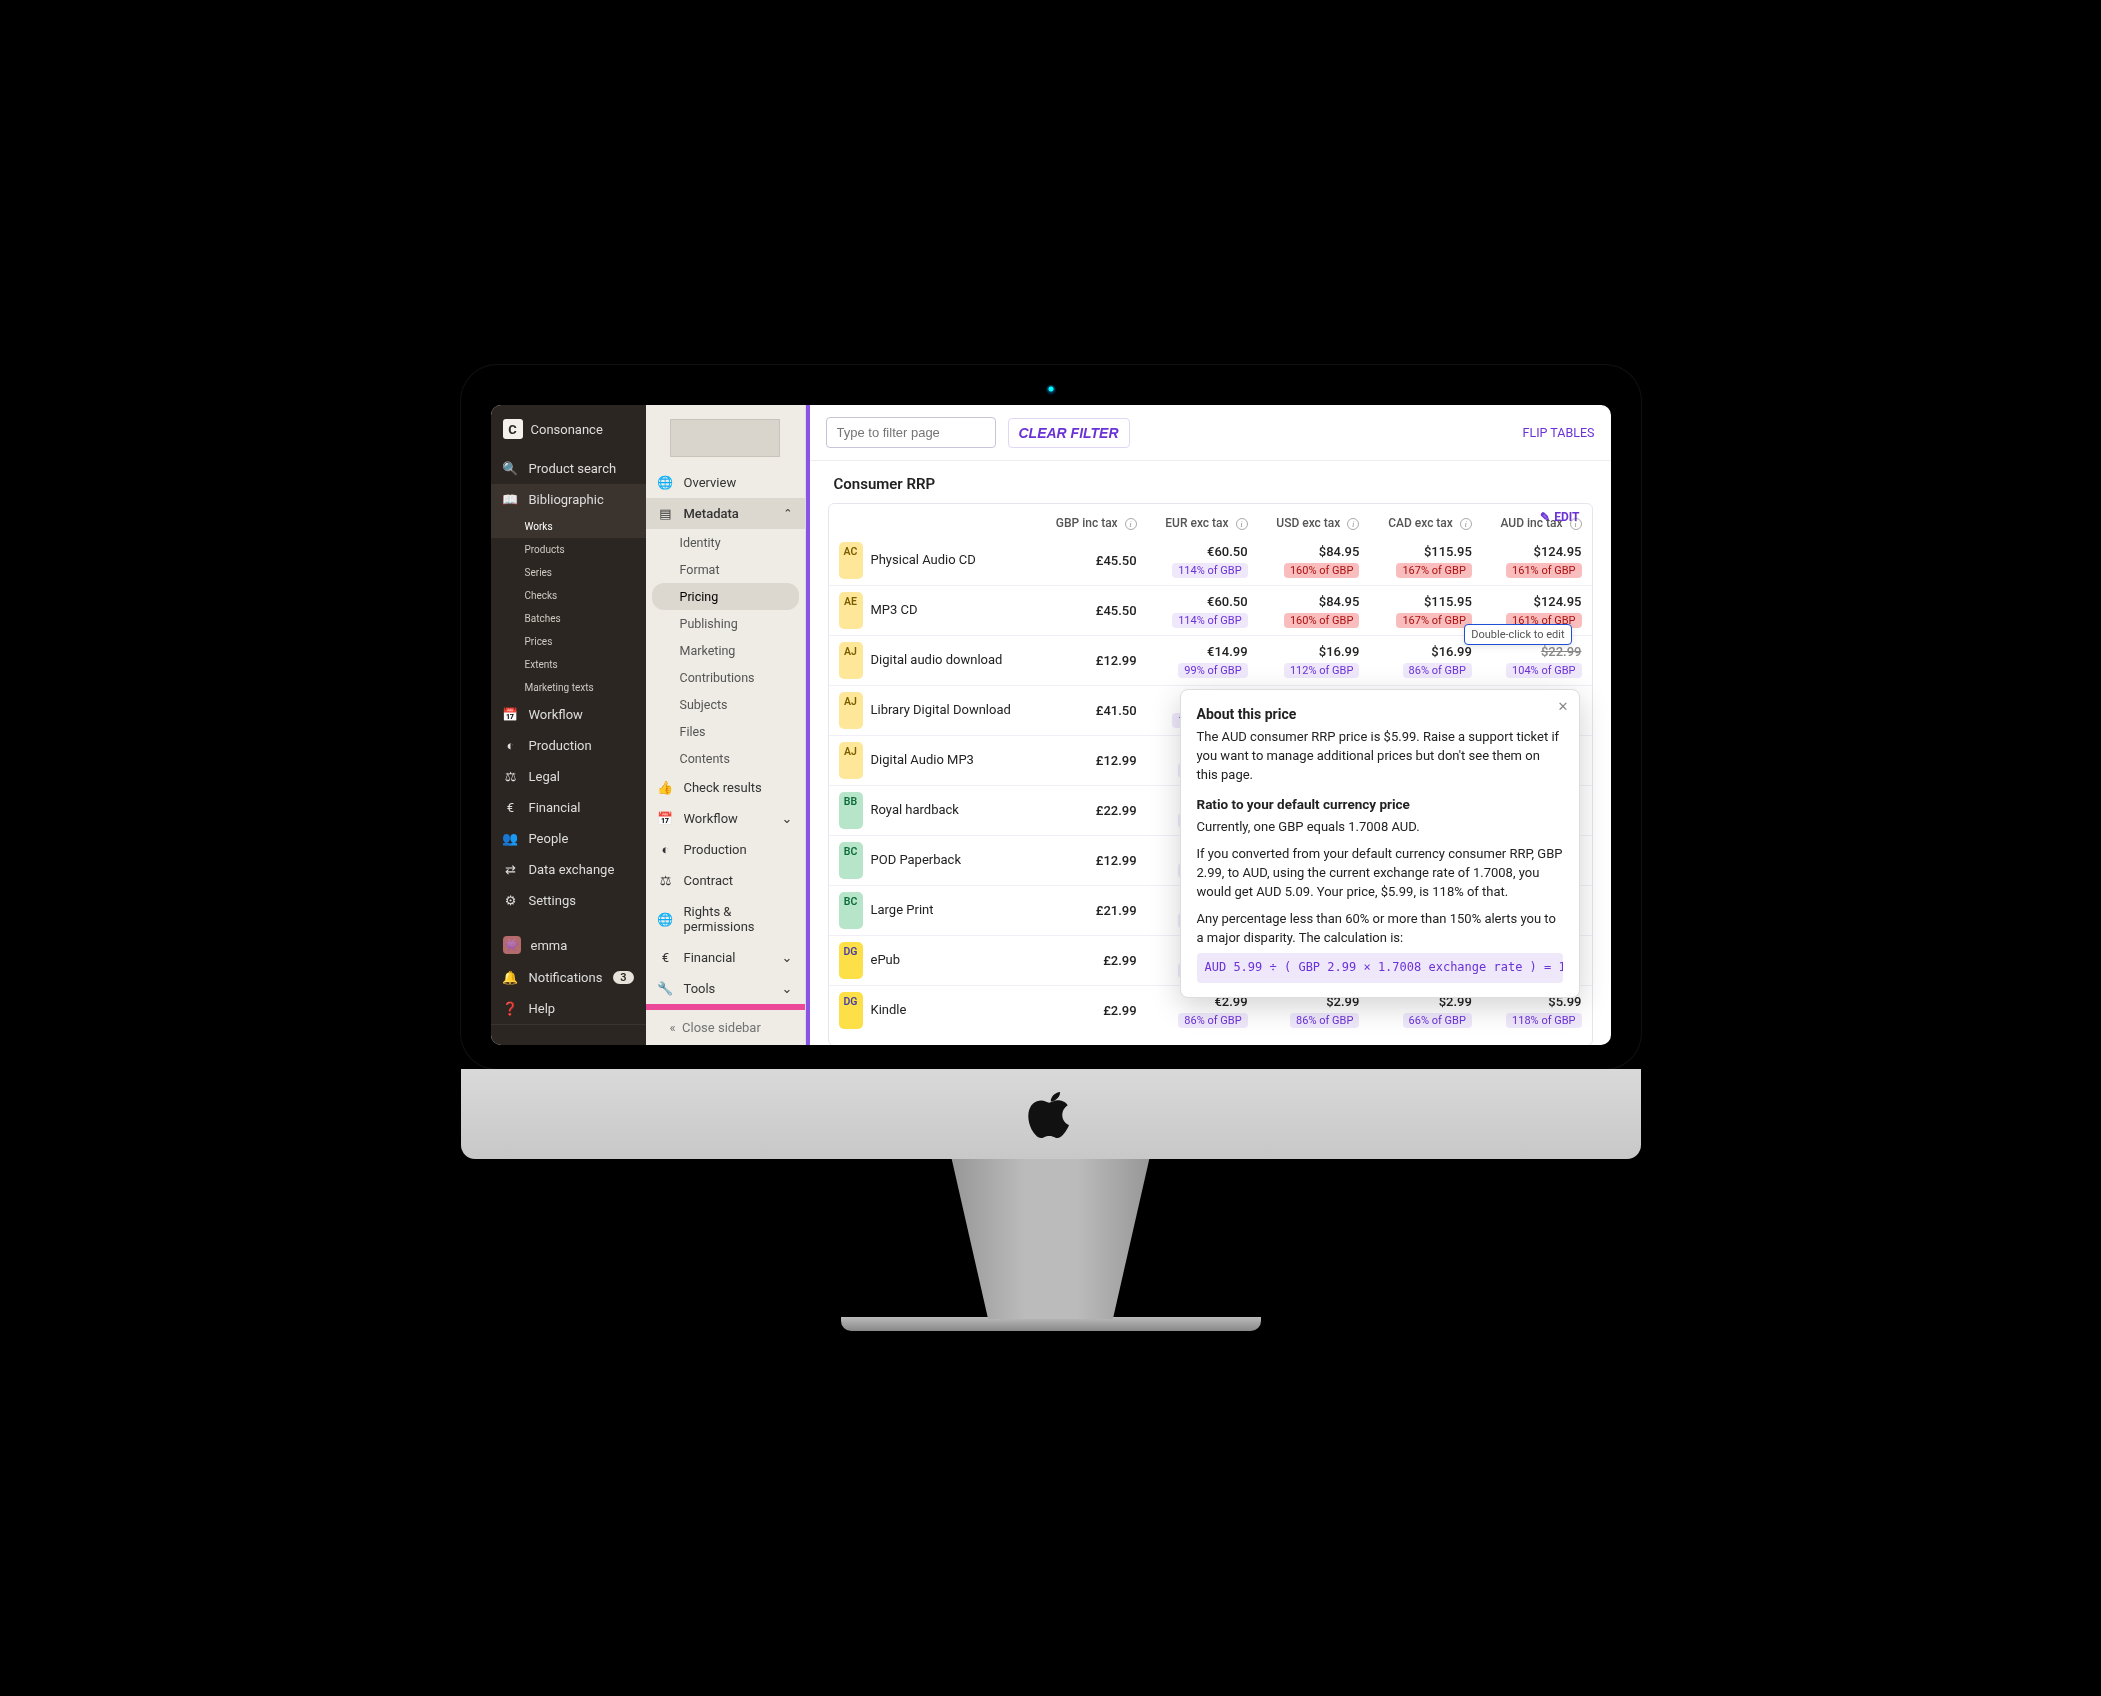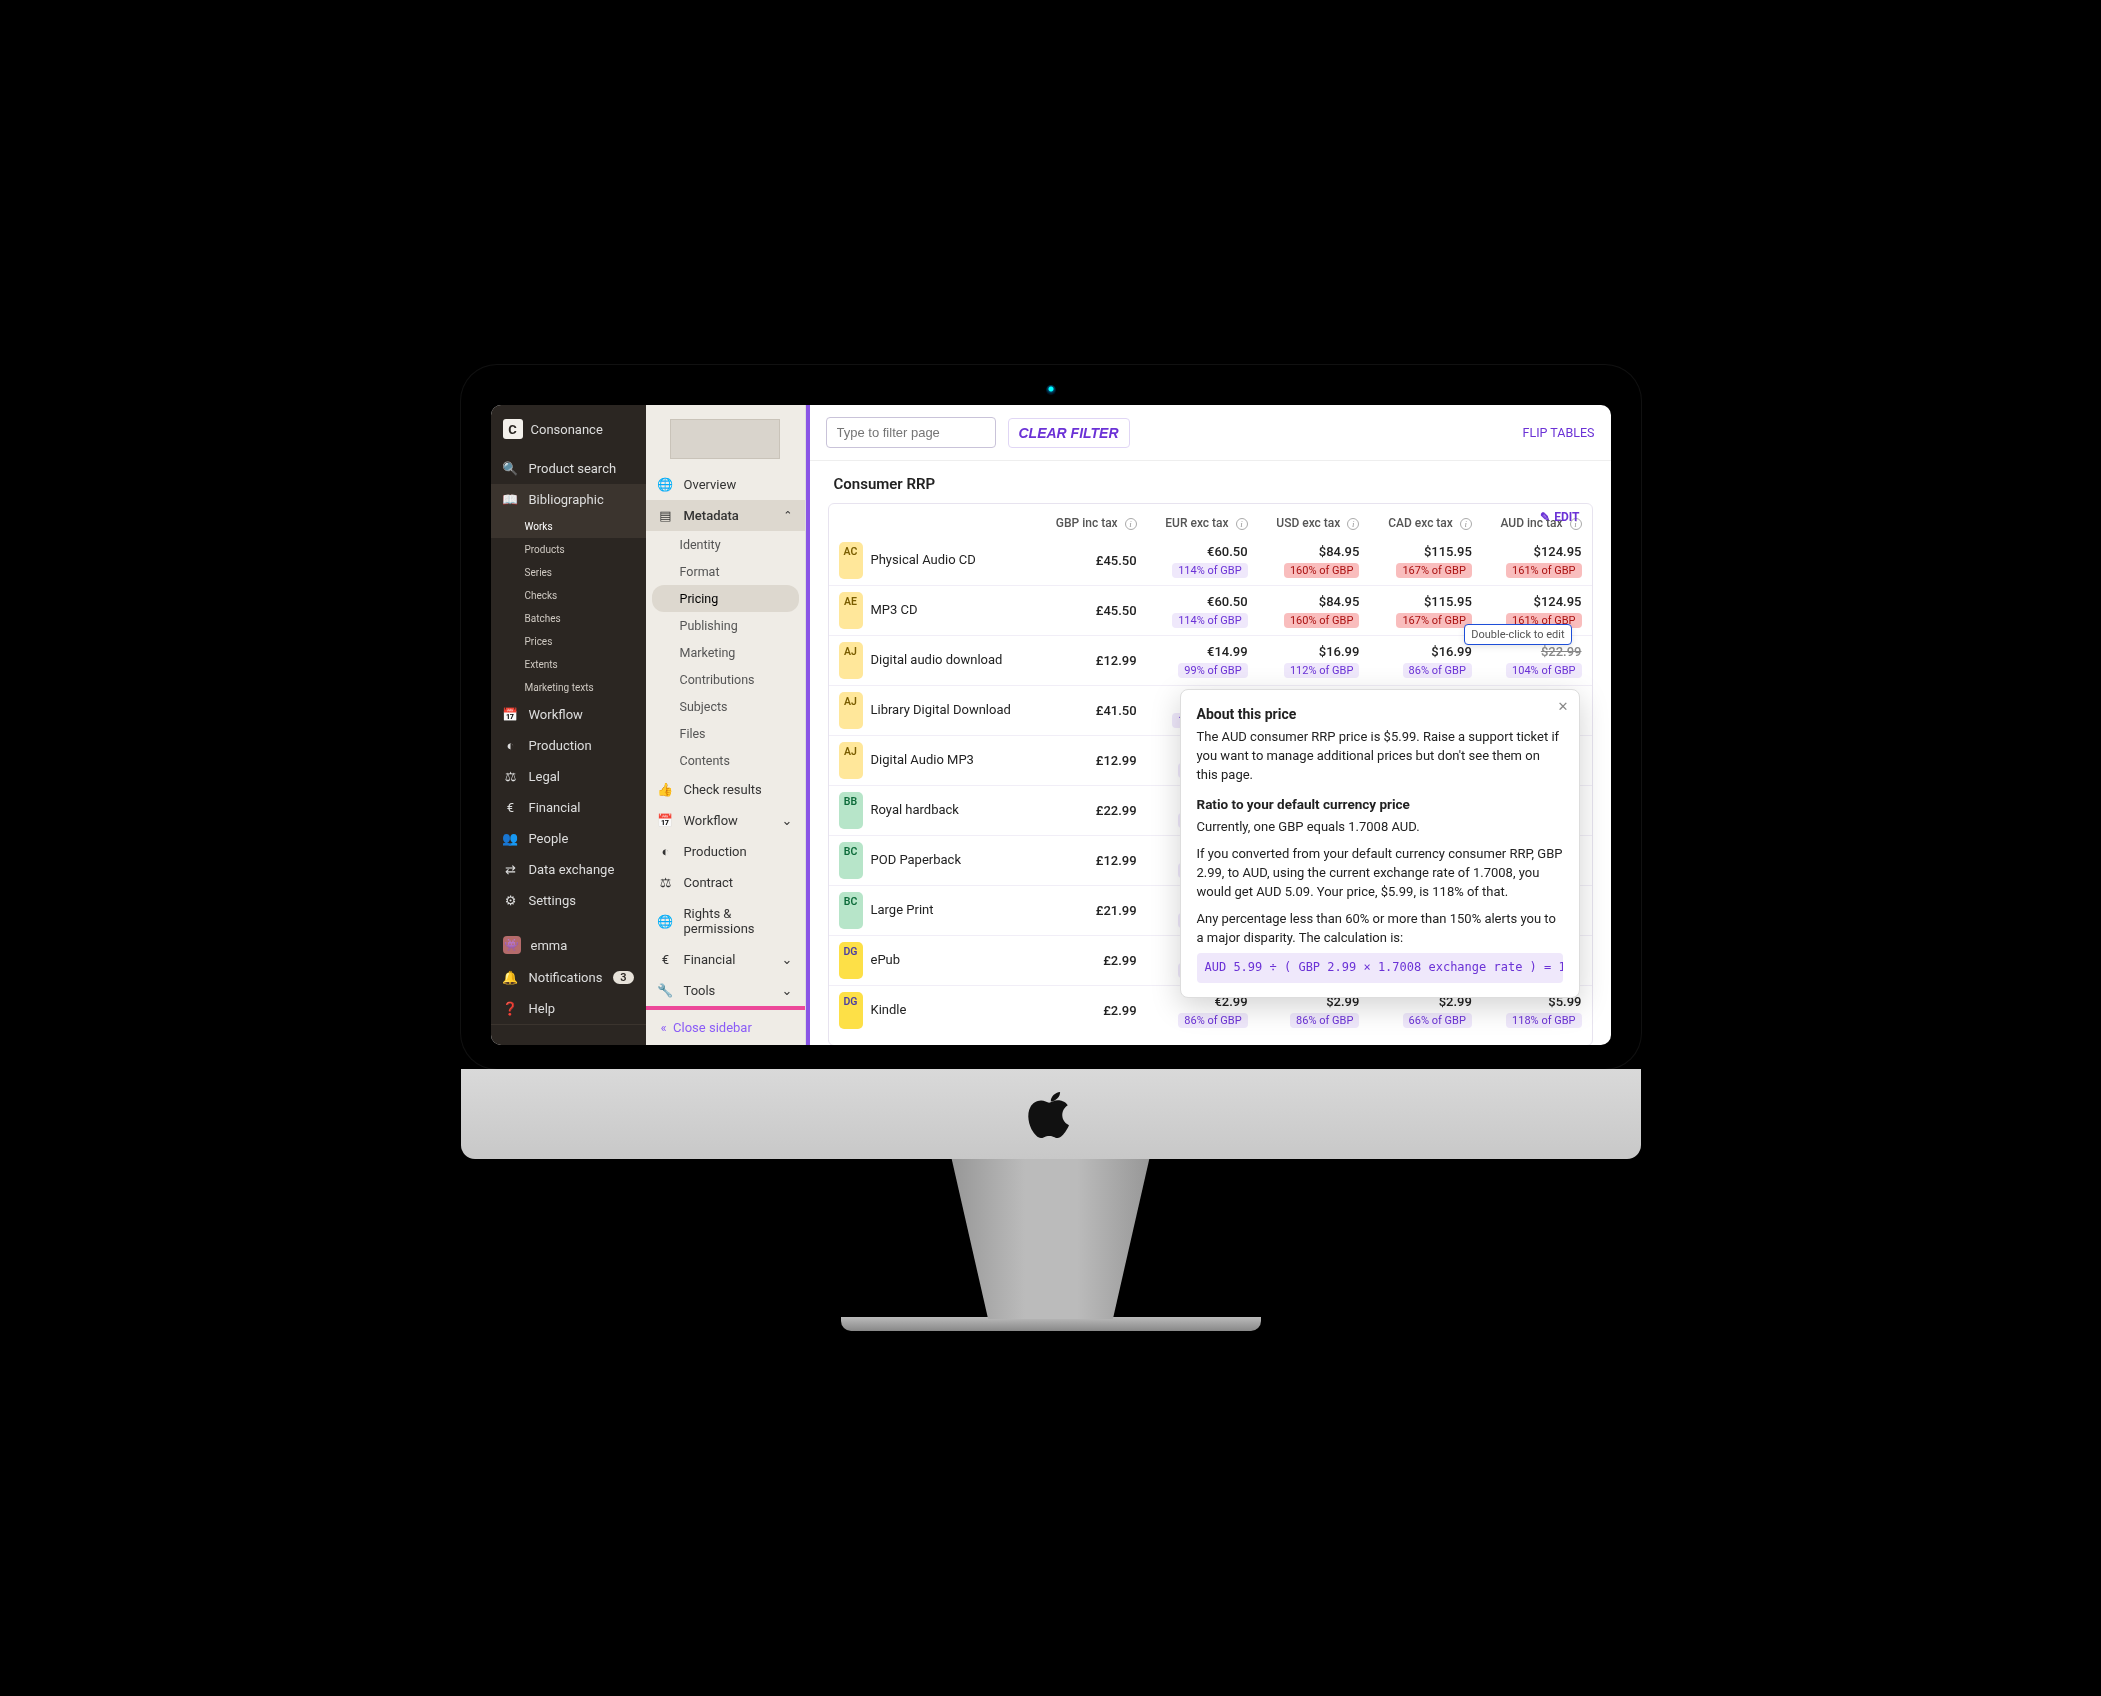--- a/index.html
+++ b/index.html
@@ -95,21 +95,21 @@
   }
   .sm-item {
     display:flex; align-items:center; gap:10px;
     padding:8px 12px; cursor:pointer; color:#333;
   }
   .sm-item .icon{width:16px;text-align:center;flex:0 0 16px;}
   .sm-item.header { background:#ddd8cf; font-weight:500; justify-content:space-between;}
   .sm-item.header .chev{font-size:11px;}
   .sm-sub { padding:6px 12px 6px 34px; font-size:12.5px; color:#555; cursor:pointer;}
   .sm-sub.active { background:#ddd8cf; color:#000; border-radius:12px; margin:0 6px; padding-left:28px;}
-  .sm-close { margin-top:auto; border-top:4px solid #ec4899; padding:10px 15px; color:#8b5cf6; cursor:pointer; }
+  .sm-close { margin-top:auto; border-top:6px solid #ec4899; padding:10px 24px; color:#737373; cursor:pointer; }
 
   .main {
     flex:1; display:flex; flex-direction:column; min-width:0;
     border-left:4px solid #8a55e6;
   }
   .topbar {
     display:flex; align-items:center; gap:12px;
     padding:12px 16px; border-bottom:1px solid #eee;
   }
   .filter-input {

